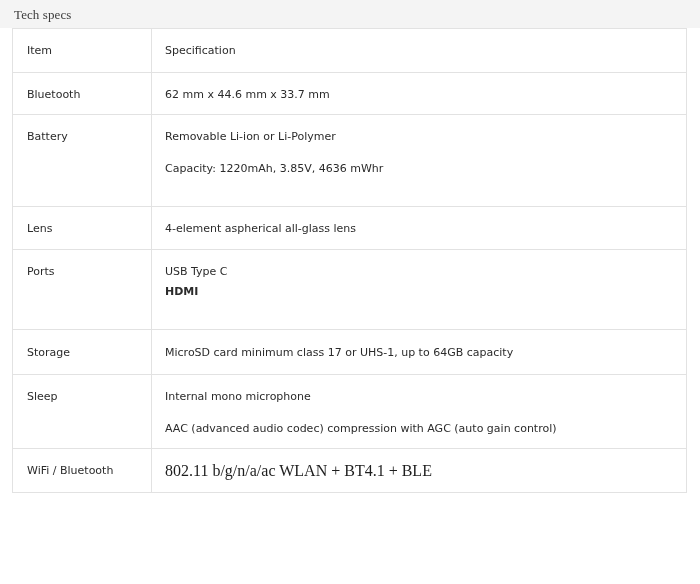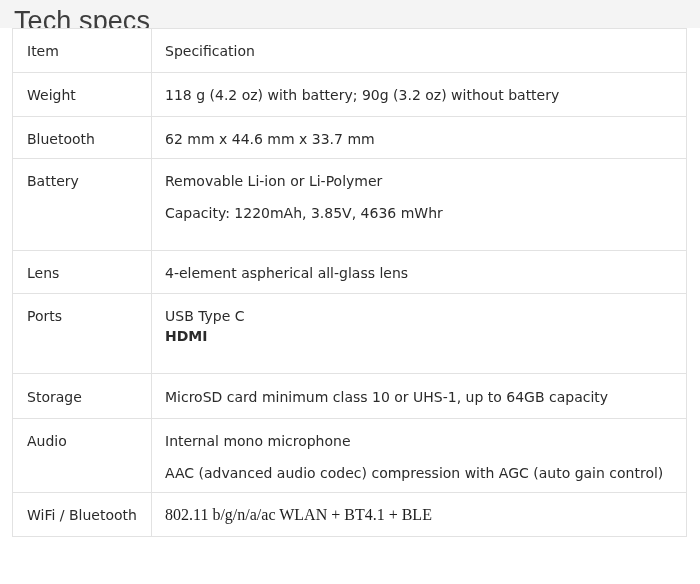--- a/index.html
+++ b/index.html
@@ -26,23 +26,23 @@
     position: absolute;
     left: 0;
     top: 0;
     width: 700px;
     height: 28px;
     background: #f4f4f4;
   }
   .heading-title {
     position: absolute;
     left: 14px;
-    top: 8px;
-    font-family: Liberation Sans, sans-serif;
-    font-size: 27px;
+    top: 2px;
+    font-family: Liberation Serif, serif;
+    font-size: 13px;
     font-weight: 400;
     color: #3d3d3d;
     letter-spacing: 0.1px;
     line-height: 26px;
     white-space: nowrap;
   }
 
   
   .specs-table {
     position: absolute;
@@ -58,21 +58,21 @@
     padding: 0;
     vertical-align: top;
     background: #ffffff;
   }
   .col-item { width: 139px; }
   .col-spec { width: 535px; }
 
   .cell-inner {
     padding: 13px 13px 12px 13px;
     font-family: "DejaVu Sans", sans-serif;
-    font-size: 14px;
+    font-size: 11px;
     line-height: 20px;
     color: #2b2b2b;
   }
   .cell-inner.item {
     padding-left: 14px;
   }
   .cell-line {
     display: block;
     white-space: nowrap;
   }
@@ -124,30 +124,20 @@
 
       <tr class="r-head">
         <td>
           <div class="cell-inner item">Item</div>
         </td>
         <td>
           <div class="cell-inner">Specification</div>
         </td>
       </tr>
 
-      <tr class="r-weight">
-        <td>
-          <div class="cell-inner item">Weight</div>
-        </td>
-        <td>
-          <div class="cell-inner">
-            <span class="cell-line">118 g (4.2 oz) with battery; 90g (3.2 oz) without battery</span>
-          </div>
-        </td>
-      </tr>
 
       <tr class="r-dim">
         <td>
           <div class="cell-inner item">Bluetooth</div>
         </td>
         <td>
           <div class="cell-inner">
             <span class="cell-line">62 mm x 44.6 mm x 33.7 mm</span>
           </div>
         </td>
@@ -187,28 +177,28 @@
           </div>
         </td>
       </tr>
 
       <tr class="r-stor">
         <td>
           <div class="cell-inner item">Storage</div>
         </td>
         <td>
           <div class="cell-inner">
-            <span class="cell-line">MicroSD card minimum class 10 or UHS-1, up to 64GB capacity</span>
+            <span class="cell-line">MicroSD card minimum class 17 or UHS-1, up to 64GB capacity</span>
           </div>
         </td>
       </tr>
 
       <tr class="r-audio">
         <td>
-          <div class="cell-inner item">Audio</div>
+          <div class="cell-inner item">Sleep</div>
         </td>
         <td>
           <div class="cell-inner">
             <span class="cell-line">Internal mono microphone</span>
             <span class="cell-line">AAC (advanced audio codec) compression with AGC (auto gain control)</span>
           </div>
         </td>
       </tr>
 
 

